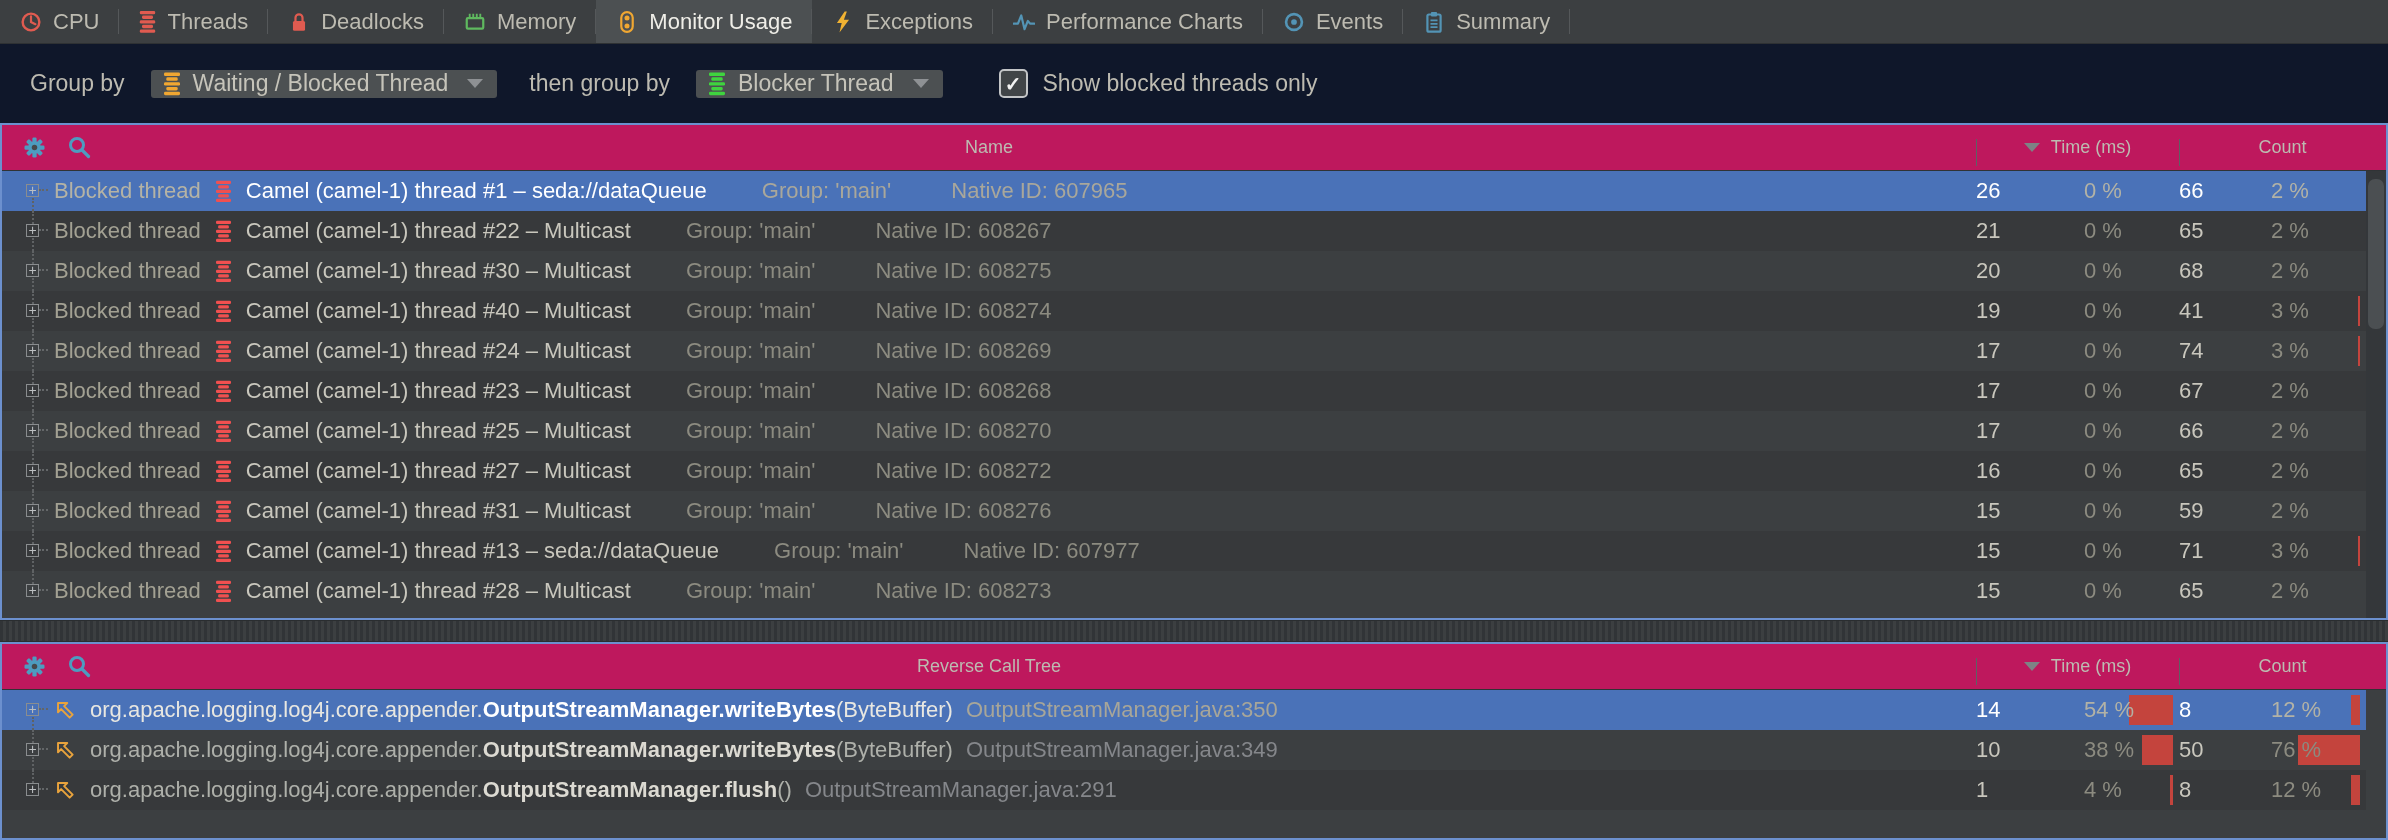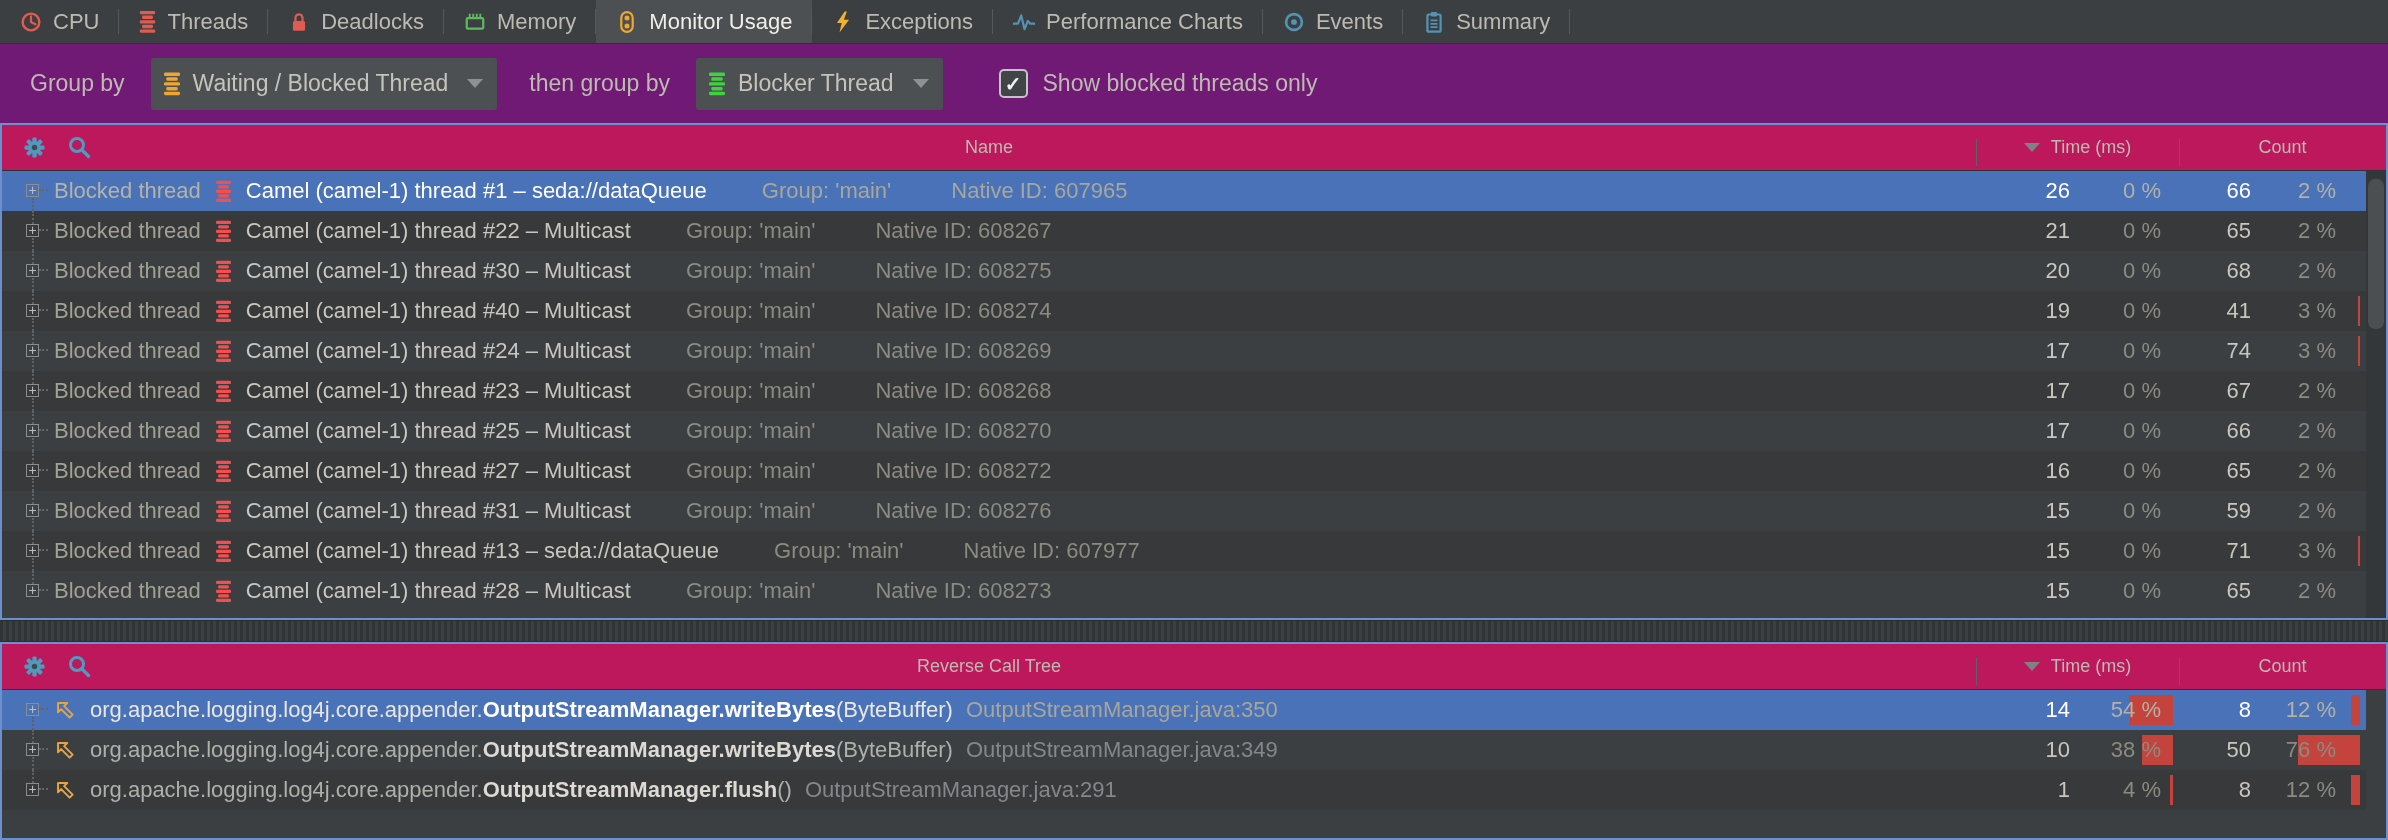--- a/index.html
+++ b/index.html
@@ -18,25 +18,25 @@
   }
   .tab{display:flex;align-items:center;gap:11px;padding:0 20px;color:#bdbbb1;position:relative;cursor:default;white-space:nowrap;}
   .tab::after{content:'';position:absolute;right:0;top:9px;height:25px;width:1px;background:#55585a;}
   .tab.active{background:#4c5052;color:#efeee8;}
   .tab svg{width:22px;height:22px;flex:0 0 auto;}
   .tab svg.i-threads{width:17px;}
 
   
   .toolbar{
     height:79px;flex:0 0 79px;display:flex;align-items:center;
-    background:#701a75;padding-left:30px;font-size:23px;color:#bdbbb1;
+    background:#0f172a;padding-left:30px;font-size:23px;color:#bdbbb1;
   }
   .tlabel{white-space:nowrap;}
   .dropdown{
-    height:52px;background:#4c5052;border-radius:3px;display:flex;align-items:center;
+    height:28px;background:#4c5052;border-radius:3px;display:flex;align-items:center;
     gap:13px;padding:0 14px 0 13px;color:#c6c4ba;margin:0 0 0 26px;cursor:default;white-space:nowrap;
   }
   .dropdown .ticon{width:16px;height:24px;}
   .dd-arrow{width:0;height:0;border-left:8px solid transparent;border-right:8px solid transparent;border-top:9px solid #8e9194;margin-left:6px;}
   .ticon.orange{color:#f0a732;}
   .ticon.green{color:#3fd43f;}
   .then-label{margin-left:32px;}
   .checkbox-wrap{display:flex;align-items:center;gap:15px;margin-left:56px;cursor:default;}
   .cbox{
     width:25px;height:25px;border:2px solid #c3c5c7;border-radius:5px;background:#414548;
@@ -88,21 +88,21 @@
 
   .type-label{color:#a3a193;margin-right:15px;}
   .row .thread-svg{width:15px;height:23px;color:#f05050;margin-right:15px;flex:0 0 auto;}
   .tname{color:#c9c7bd;}
   .tgroup{color:#8c8b80;margin-left:55px;}
   .tnative{color:#8c8b80;margin-left:60px;}
   .row.selected .tname{color:#ffffff;}
   .row.selected .type-label{color:#b5b3a5;}
   .row.selected .tgroup,.row.selected .tnative{color:#a9a79b;}
 
-  .num{text-align:right;color:#c9c7bd;position:relative;height:40px;line-height:40px;}
+  .num{text-align:left;color:#c9c7bd;position:relative;height:40px;line-height:40px;}
   .val-time{padding-right:14px;}
   .pct-time{padding-right:18px;color:#8c8b80;}
   .val-count{padding-right:20px;}
   .pct-count{padding-right:30px;color:#8c8b80;}
   .row.selected .num{color:#ffffff;}
   .row.selected .pct-time,.row.selected .pct-count{color:#b2b2a6;}
   .bar{position:absolute;right:6px;top:5px;bottom:5px;background:var(--bar_red,#c4443d);}
   .num .z{position:relative;z-index:1;}
 
   

